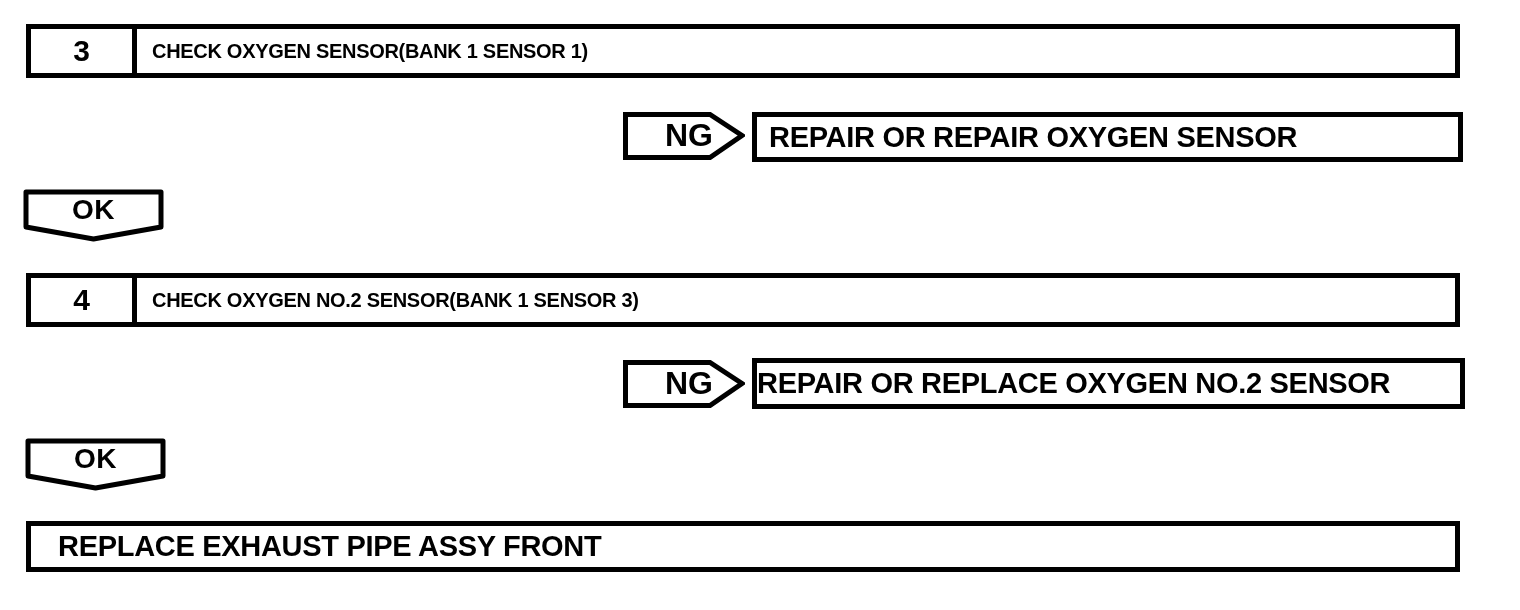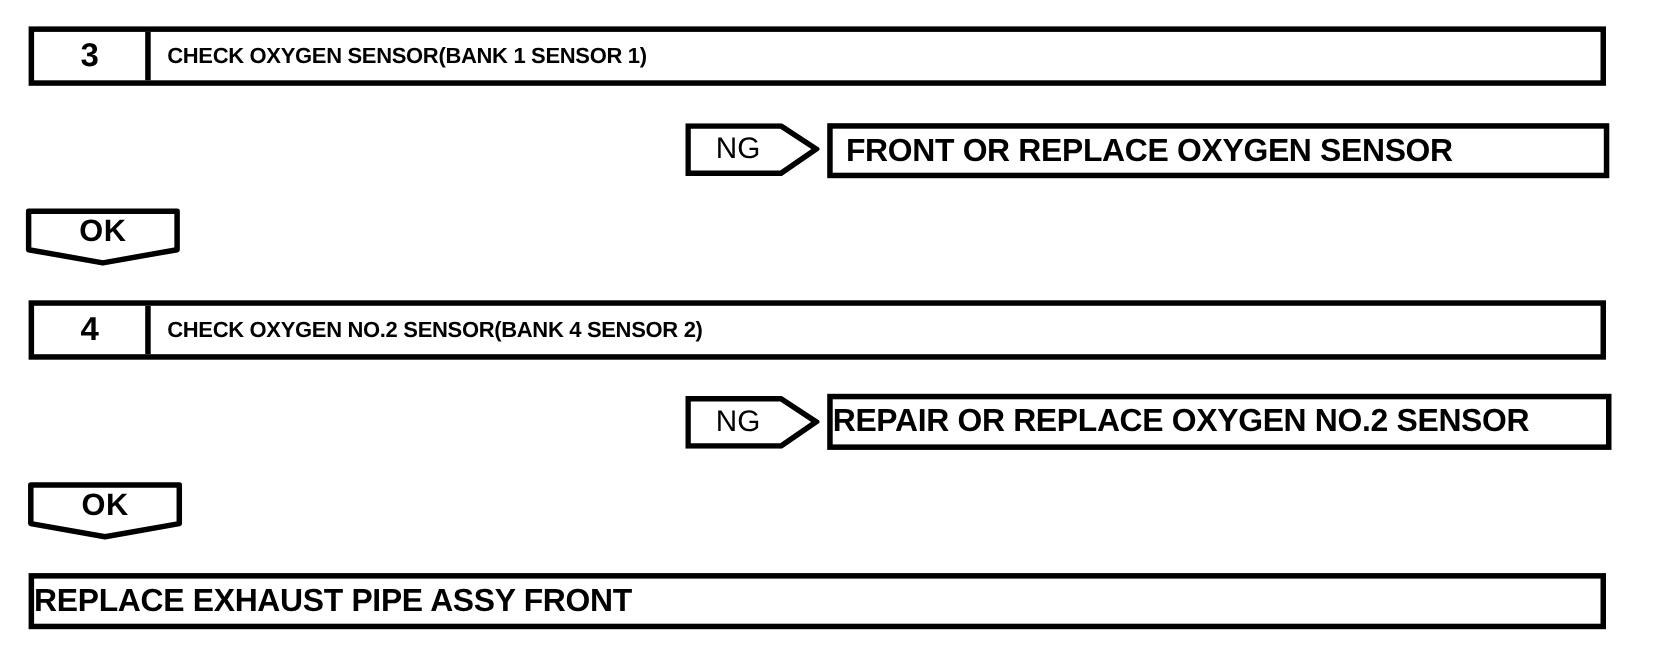--- a/index.html
+++ b/index.html
@@ -73,29 +73,29 @@
     height: 48px;
   }
   .ngwrap svg {
     position: absolute;
     left: 0;
     top: 0;
     display: block;
   }
   .nglabel {
     position: absolute;
-    left: 6px;
+    left: 24px;
     top: 0;
     width: 84px;
     height: 46px;
     display: flex;
     align-items: center;
     justify-content: center;
-    font-weight: normal;
-    font-size: 27px;
+    font-weight: bold;
+    font-size: 32px;
   }
   
   .okwrap {
     position: absolute;
     width: 141px;
     height: 55px;
   }
   .okwrap svg {
     position: absolute;
     left: 0;
@@ -126,45 +126,45 @@
     <div class="steptitle">CHECK OXYGEN SENSOR(BANK 1 SENSOR 1)</div>
   </div>
 
   <div class="ngwrap" style="left:623px; top:112px;">
     <svg width="122" height="48" viewBox="0 0 122 48">
       <polygon points="2.5,2.5 87,2.5 119,23.5 87,45.5 2.5,45.5" fill="#ffffff" stroke="#000000" stroke-width="5" stroke-linejoin="miter"></polygon>
     </svg>
     <div class="nglabel">NG</div>
   </div>
 
-  <div class="actionbox" style="left:752px; top:112px; width:711px; height:50px; padding-left:12px;">FRONT OR REPLACE OXYGEN SENSOR</div>
+  <div class="actionbox" style="left:752px; top:112px; width:711px; height:50px; padding-left:12px;">REPAIR OR REPAIR OXYGEN SENSOR</div>
 
   <div class="okwrap" style="left:23px; top:189px;">
     <svg width="141" height="55" viewBox="0 0 141 55">
       <polygon points="3,3 138,3 138,38 70.5,50 3,38" fill="#ffffff" stroke="#000000" stroke-width="5" stroke-linejoin="round"></polygon>
     </svg>
     <div class="oklabel">OK</div>
   </div>
 
   <div class="stepbox" style="top:273px;">
     <div class="stepnum">4</div>
-    <div class="steptitle">CHECK OXYGEN NO.2 SENSOR(BANK 4 SENSOR 2)</div>
+    <div class="steptitle">CHECK OXYGEN NO.2 SENSOR(BANK 1 SENSOR 3)</div>
   </div>
 
   <div class="ngwrap" style="left:623px; top:360px;">
     <svg width="122" height="48" viewBox="0 0 122 48">
       <polygon points="2.5,2.5 87,2.5 119,23.5 87,45.5 2.5,45.5" fill="#ffffff" stroke="#000000" stroke-width="5" stroke-linejoin="miter"></polygon>
     </svg>
     <div class="nglabel">NG</div>
   </div>
 
   <div class="actionbox" style="left:752px; top:358px; width:713px; height:51px; padding-left:0;">REPAIR OR REPLACE OXYGEN NO.2 SENSOR</div>
 
   <div class="okwrap" style="left:25px; top:438px;">
     <svg width="141" height="55" viewBox="0 0 141 55">
       <polygon points="3,3 138,3 138,38 70.5,50 3,38" fill="#ffffff" stroke="#000000" stroke-width="5" stroke-linejoin="round"></polygon>
     </svg>
     <div class="oklabel">OK</div>
   </div>
 
-  <div class="actionbox" style="left:26px; top:521px; width:1434px; height:51px; ">REPLACE EXHAUST PIPE ASSY FRONT</div>
+  <div class="actionbox" style="left:26px; top:521px; width:1434px; height:51px; padding-left:27px;">REPLACE EXHAUST PIPE ASSY FRONT</div>
 
 </div>
 
 </body></html>

